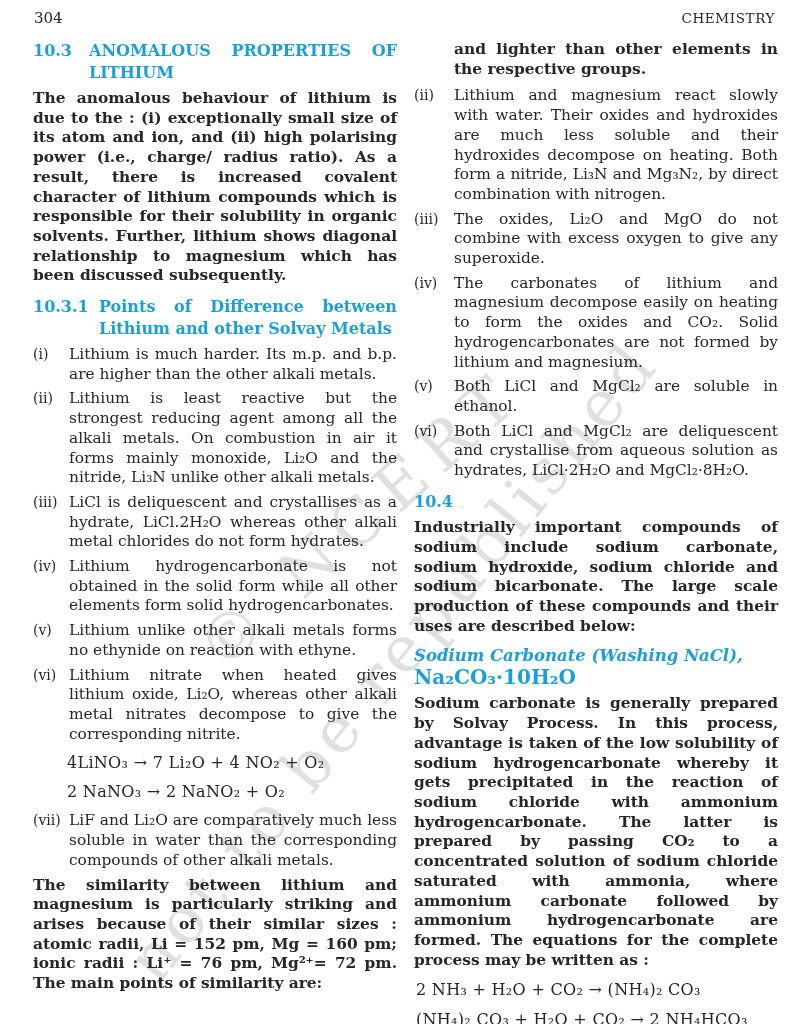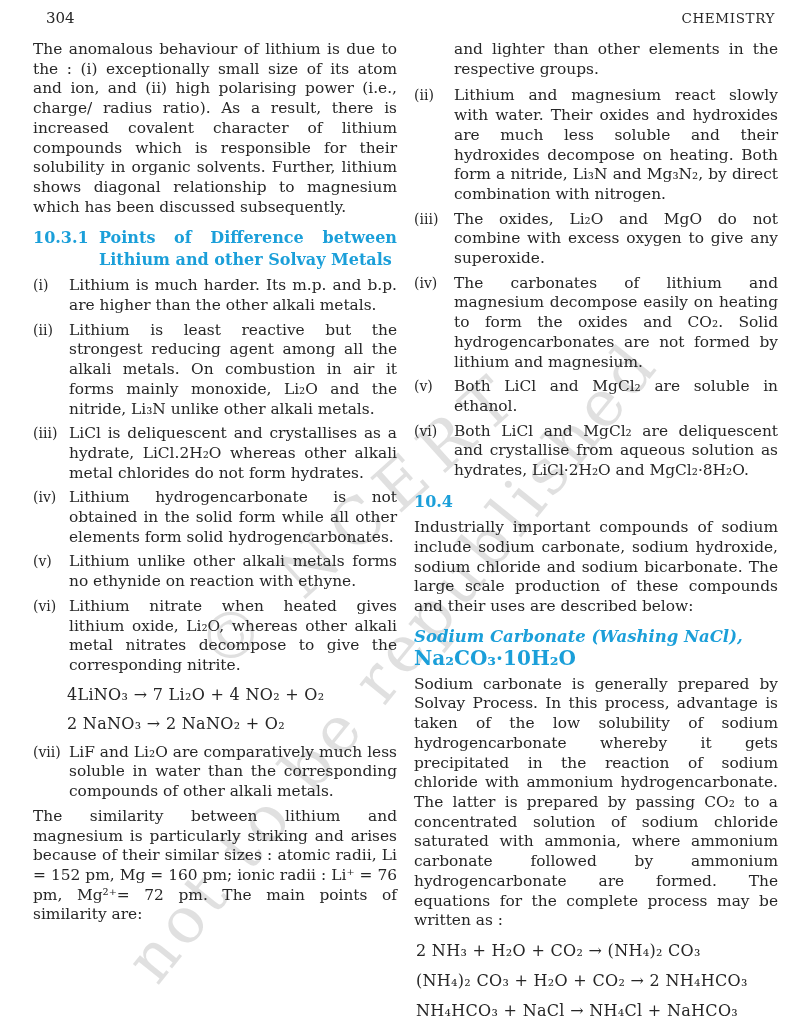--- a/index.html
+++ b/index.html
@@ -6,21 +6,21 @@
   .page {
     position:relative;
     width:805px; height:1024px;
     background:#ffffff;
     overflow:hidden;
     font-family:"DejaVu Serif", serif;
     color:#262626;
   }
   .header {
     display:flex; justify-content:space-between; align-items:baseline;
-    padding:9px 30px 0 46px;
+    padding:9px 30px 0 34px;
     position:relative; z-index:2;
   }
   .page-num { font-size:15px; }
   .running-head { font-size:13.5px; letter-spacing:0.6px; }
 
   
   .wm {
     position:absolute; z-index:0;
     color:rgba(60,60,60,0.16);
     white-space:nowrap;
@@ -42,20 +42,21 @@
     position:relative; z-index:1;
     display:flex; gap:17px;
     padding:13px 27px 0 33px;
   }
   .col { flex:1; min-width:0; }
 
   .body-text {
     font-size:15.4px; line-height:19.7px;
     text-align:justify;
     margin:0 0 6px 0;
+    font-weight:bold;
   }
   .continuation { padding-left:40px; margin-bottom:7px; }
 
   .sec-heading {
     display:flex;
     color:#1b9fd9;
     font-weight:bold;
     font-size:16px; line-height:21.5px;
     margin:10px 0 6px 0;
   }
@@ -99,20 +100,24 @@
     <span class="running-head">CHEMISTRY</span>
   </div>
 
   <div class="wm wm1">© NCERT</div>
   <div class="wm wm2">not to be republished</div>
 
   <div class="columns">
 
     <div class="col col-left">
 
+      <div class="sec-heading first">
+        <span class="sec-num">10.3</span>
+        <span class="sec-title">ANOMALOUS PROPERTIES OF LITHIUM</span>
+      </div>
 
       <p class="body-text">The anomalous behaviour of lithium is due to the : (i) exceptionally small size of its atom and ion, and (ii) high polarising power (i.e., charge/ radius ratio). As a result, there is increased covalent character of lithium compounds which is responsible for their solubility in organic solvents. Further, lithium shows diagonal relationship to magnesium which has been discussed subsequently.</p>
 
       <div class="sec-heading">
         <span class="sec-num w66">10.3.1</span>
         <span class="sec-title">Points of Difference between Lithium and other Solvay Metals</span>
       </div>
 
       <div class="li">
         <span class="li-label">(i)</span>

